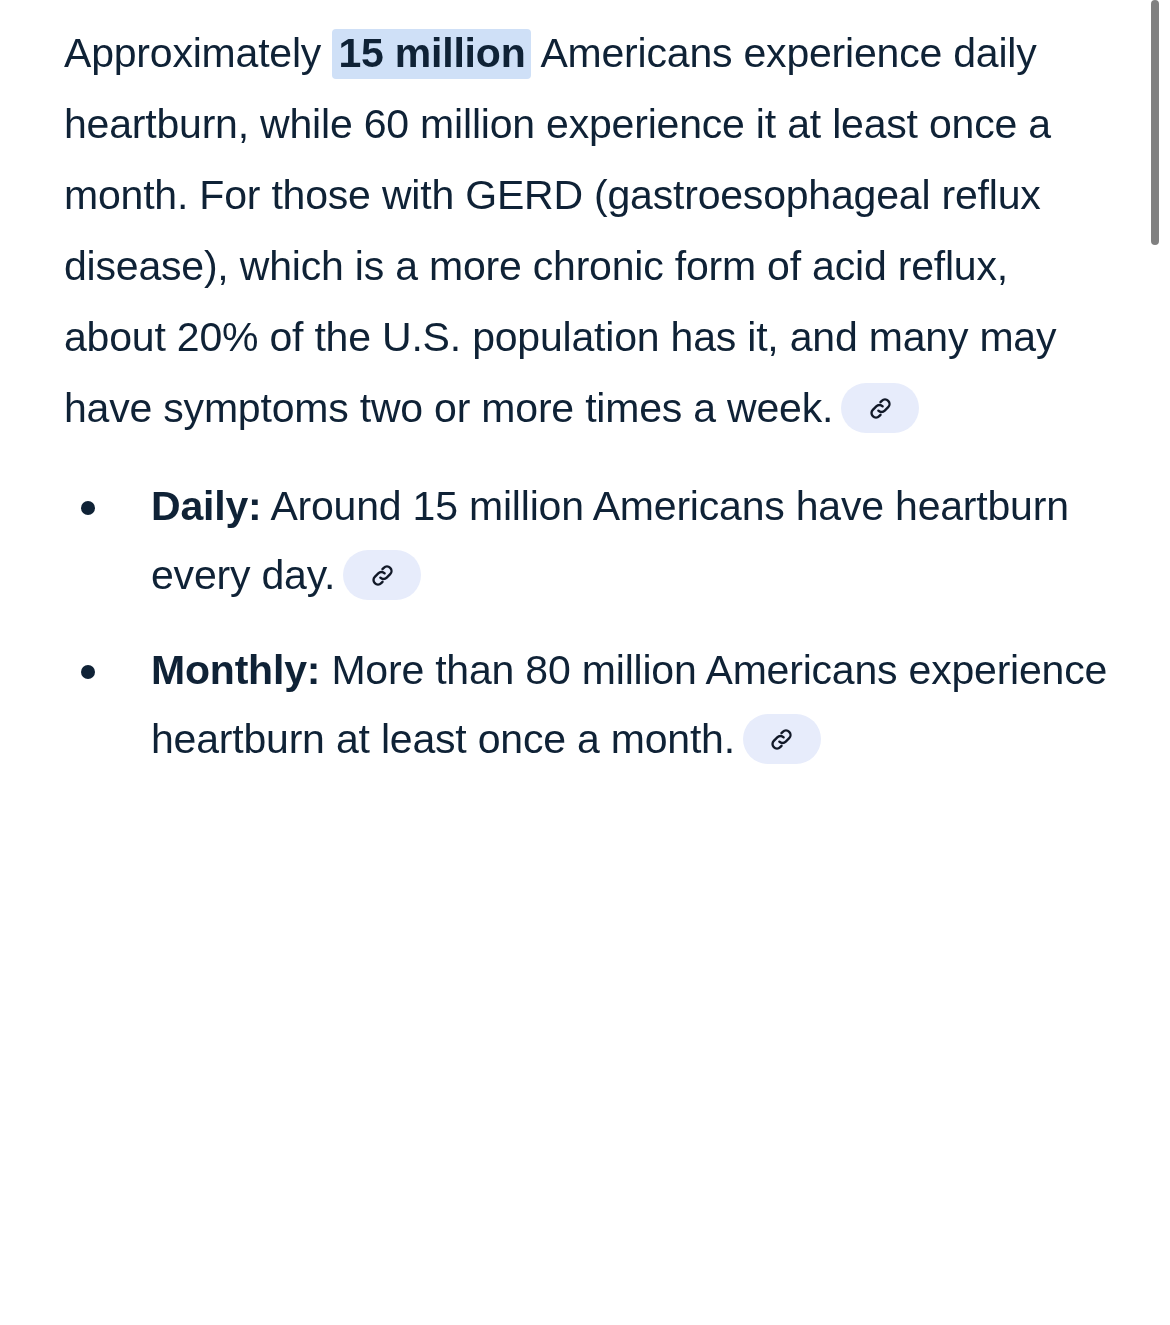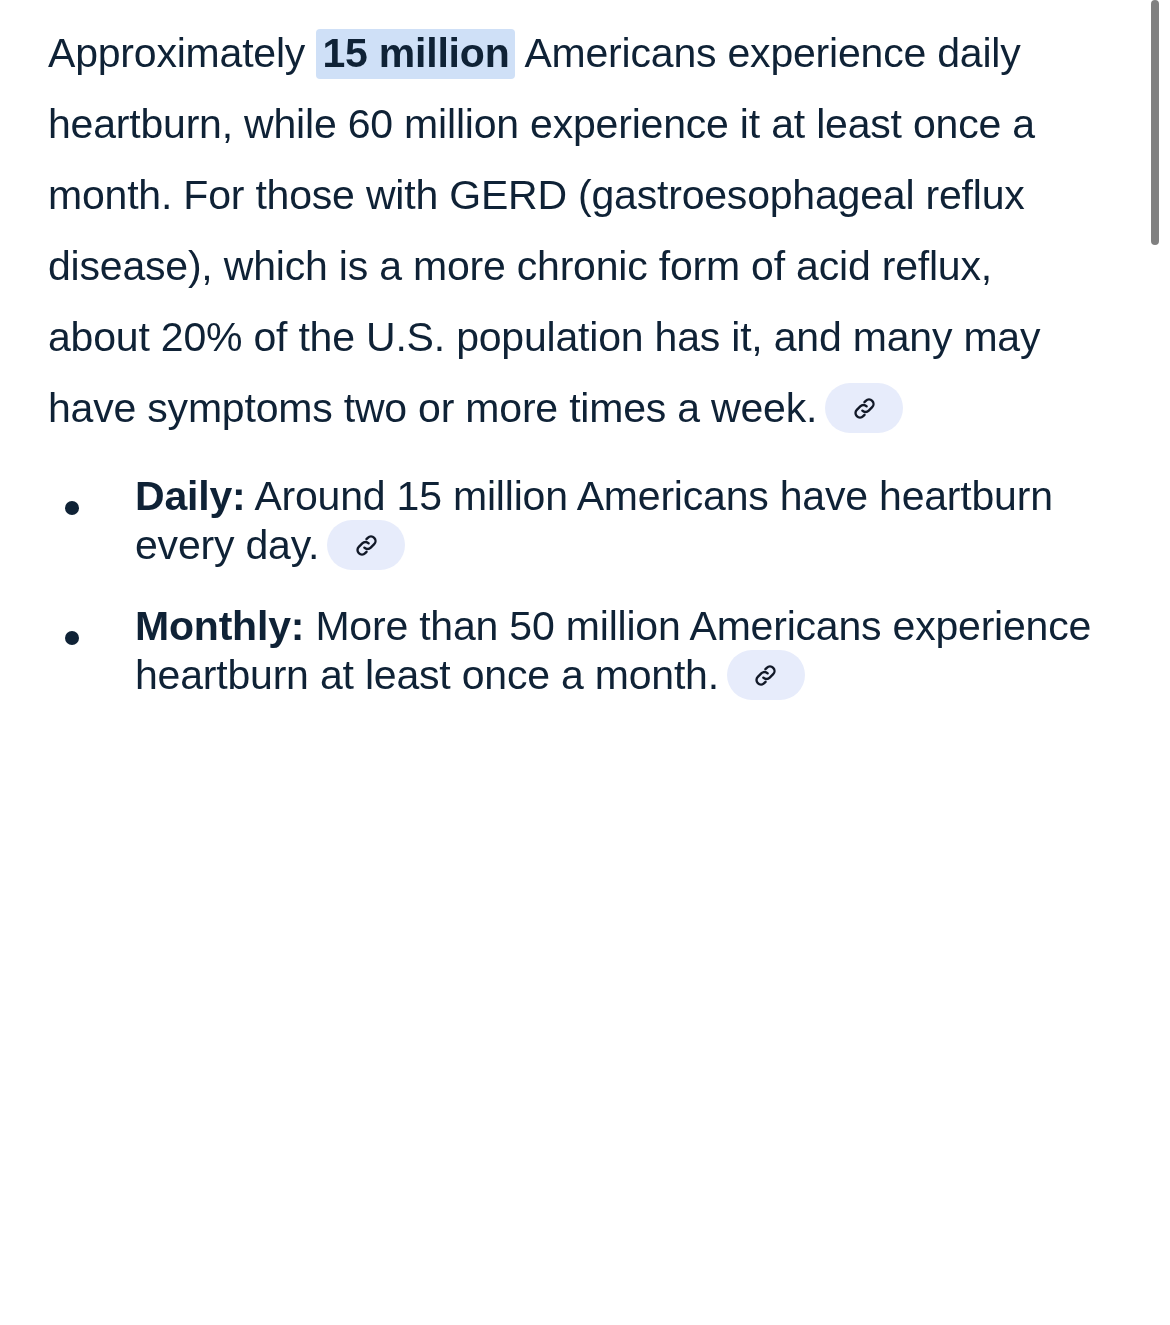--- a/index.html
+++ b/index.html
@@ -12,21 +12,21 @@
     width: 1170px;
     height: 1325px;
     position: relative;
     overflow: hidden;
     font-family: "Liberation Sans", "DejaVu Sans", sans-serif;
     color: #0f2236;
   }
 
   .article {
     position: absolute;
-    left: 0;
+    left: 16px;
     top: 0;
     width: 1140px;
     padding: 18px 40px 0 48px;
   }
 
   .para {
     font-size: 41px;
     line-height: 71px;
     font-weight: 400;
     letter-spacing: -0.2px;
@@ -65,21 +65,21 @@
   ul.bullets {
     list-style: none;
     margin: 28px 0 0 0;
     padding: 0;
   }
   ul.bullets > li {
     position: relative;
     padding-left: 87px;
     margin-bottom: 26px;
     font-size: 41px;
-    line-height: 48px;
+    line-height: 69px;
     letter-spacing: -0.2px;
     color: #0f2236;
     max-width: 1055px;
   }
   ul.bullets > li:last-child { margin-bottom: 0; }
   ul.bullets > li .dot {
     position: absolute;
     left: 17px;
     top: 29px;
     width: 14px;
@@ -124,21 +124,21 @@
     <li>
       <span class="dot"></span><span class="lead">Daily:</span><span> Around 15 million Americans have heartburn every day.</span><span class="link-pill">
           <svg viewBox="0 0 24 24" fill="none" stroke="#111827" stroke-width="2.1" stroke-linecap="round" stroke-linejoin="round">
             <path d="M10.1 13.9a4 4 0 0 0 5.66 0l3.06-3.06a4 4 0 0 0-5.66-5.66l-1.2 1.2"></path>
             <path d="M13.9 10.1a4 4 0 0 0-5.66 0l-3.06 3.06a4 4 0 1 0 5.66 5.66l1.2-1.2"></path>
           </svg>
         </span>
     </li>
 
     <li>
-      <span class="dot"></span><span class="lead">Monthly:</span><span> More than 50 million Americans experience heartburn at least once a month.</span><span class="link-pill">
+      <span class="dot"></span><span class="lead">Monthly:</span><span> More than 80 million Americans experience heartburn at least once a month.</span><span class="link-pill">
           <svg viewBox="0 0 24 24" fill="none" stroke="#111827" stroke-width="2.1" stroke-linecap="round" stroke-linejoin="round">
             <path d="M10.1 13.9a4 4 0 0 0 5.66 0l3.06-3.06a4 4 0 0 0-5.66-5.66l-1.2 1.2"></path>
             <path d="M13.9 10.1a4 4 0 0 0-5.66 0l-3.06 3.06a4 4 0 1 0 5.66 5.66l1.2-1.2"></path>
           </svg>
         </span>
     </li>
 
 
   </ul>
 </div>

